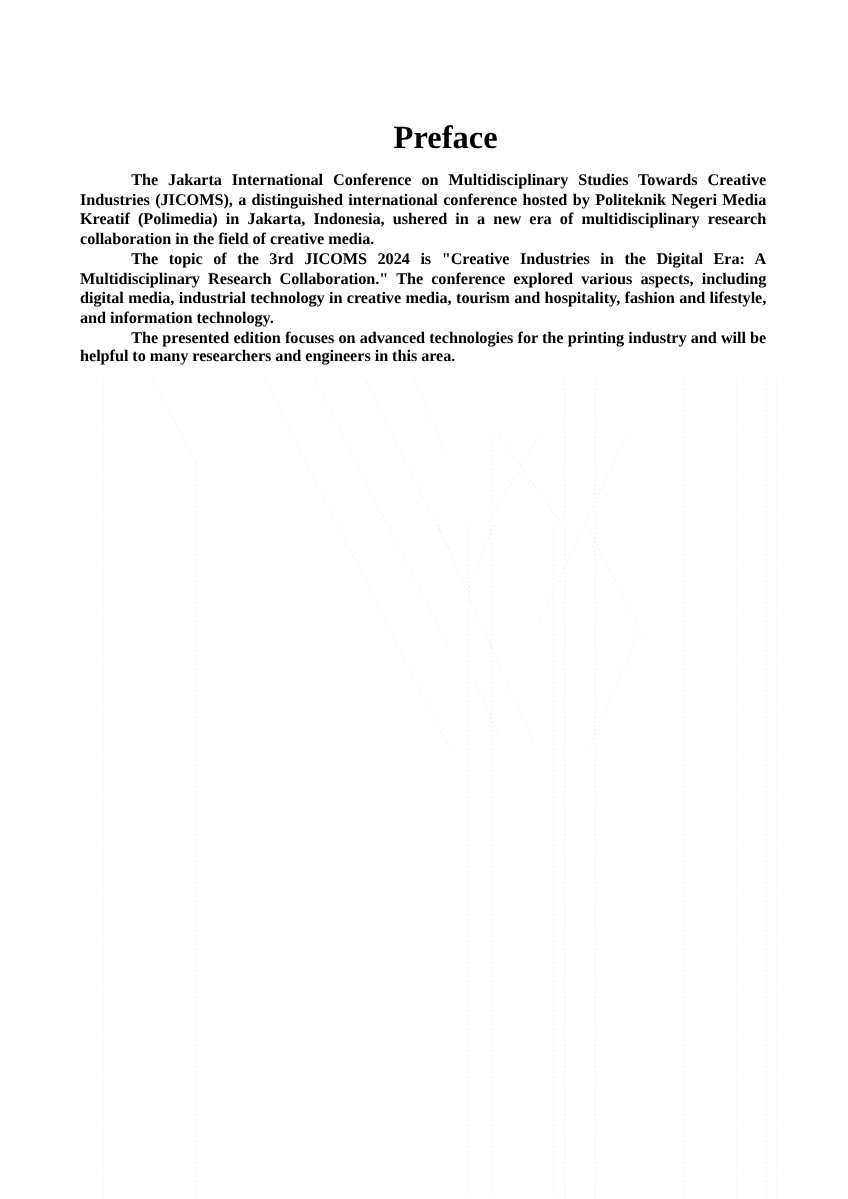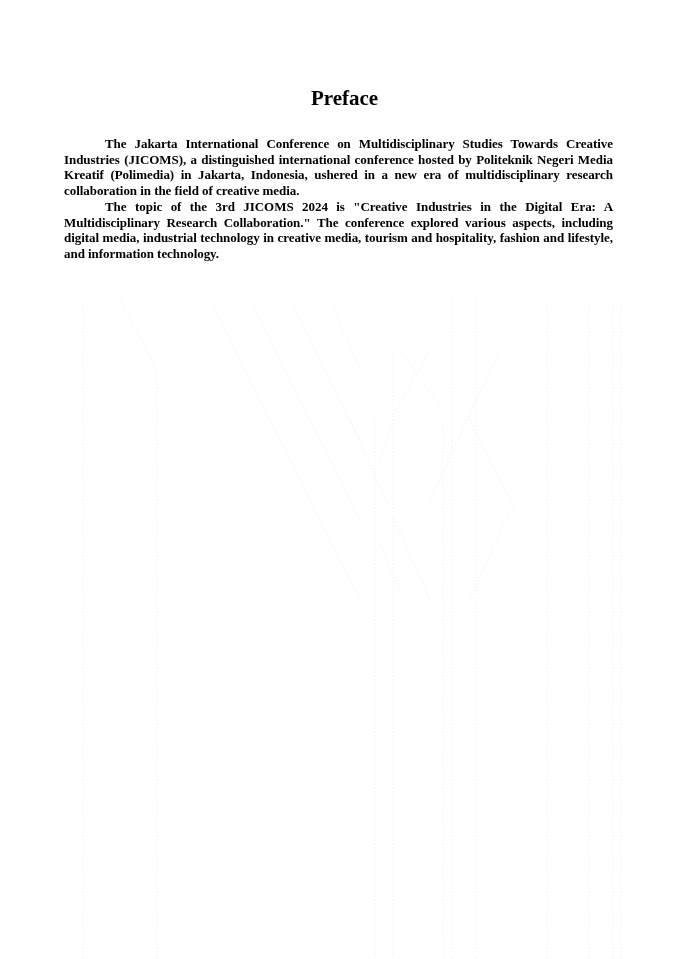--- a/index.html
+++ b/index.html
@@ -31,23 +31,23 @@
       width: 549px;
       z-index: 1;
     }
     .title {
       position: absolute;
       top: 81px;
       left: 0;
       width: 549px;
       text-align: center;
       font-weight: bold;
-      font-size: 21px;
+      font-size: 26px;
       line-height: 26px;
-      margin: 4px;
+      margin: 16px;
       padding-left: 2px;
     }
     .body-text {
       position: absolute;
       top: 136px;
       left: 0;
       width: 549px;
     }
     .para {
       margin: 0;
@@ -91,14 +91,15 @@
     <line x1="395" y1="420" x2="375" y2="470"></line>
     <line x1="380" y1="545" x2="400" y2="590"></line>
   </g>
 </svg>
 
 <main class="page-content">
   <h1 class="title">Preface</h1>
   <section class="body-text">
     <p class="para">The Jakarta International Conference on Multidisciplinary Studies Towards Creative Industries (JICOMS), a distinguished international conference hosted by Politeknik Negeri Media Kreatif (Polimedia) in Jakarta, Indonesia, ushered in a new era of multidisciplinary research collaboration in the field of creative media.</p>
     <p class="para">The topic of the 3rd JICOMS 2024 is "Creative Industries in the Digital Era: A Multidisciplinary Research Collaboration." The conference explored various aspects, including digital media, industrial technology in creative media, tourism and hospitality, fashion and lifestyle, and information technology.</p>
+    <p class="para">The presented edition focuses on advanced technologies for the printing industry and will be helpful to many researchers and engineers in this area.</p>
   </section>
 </main>
 
 </body></html>

